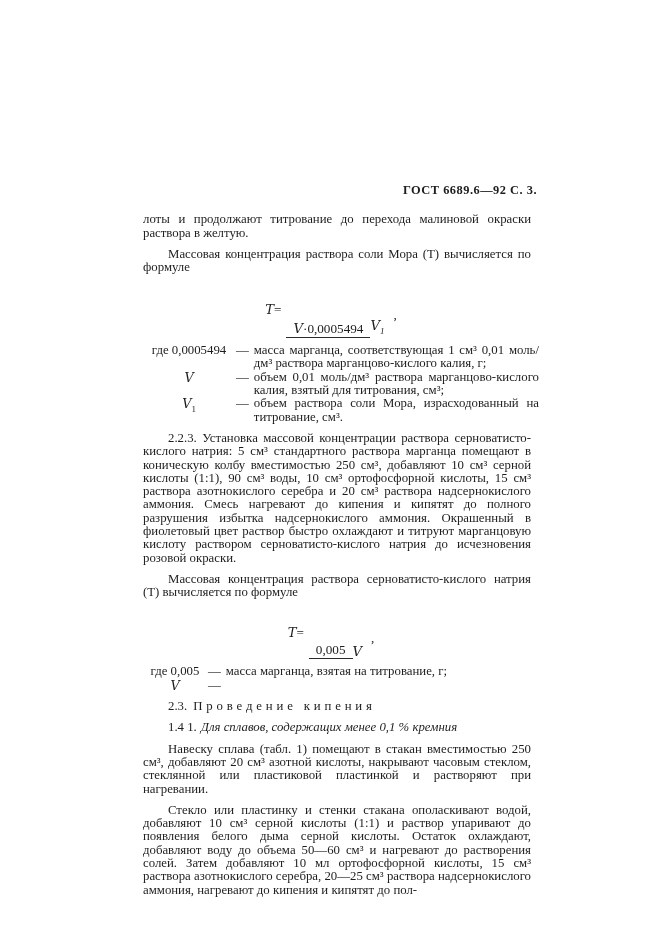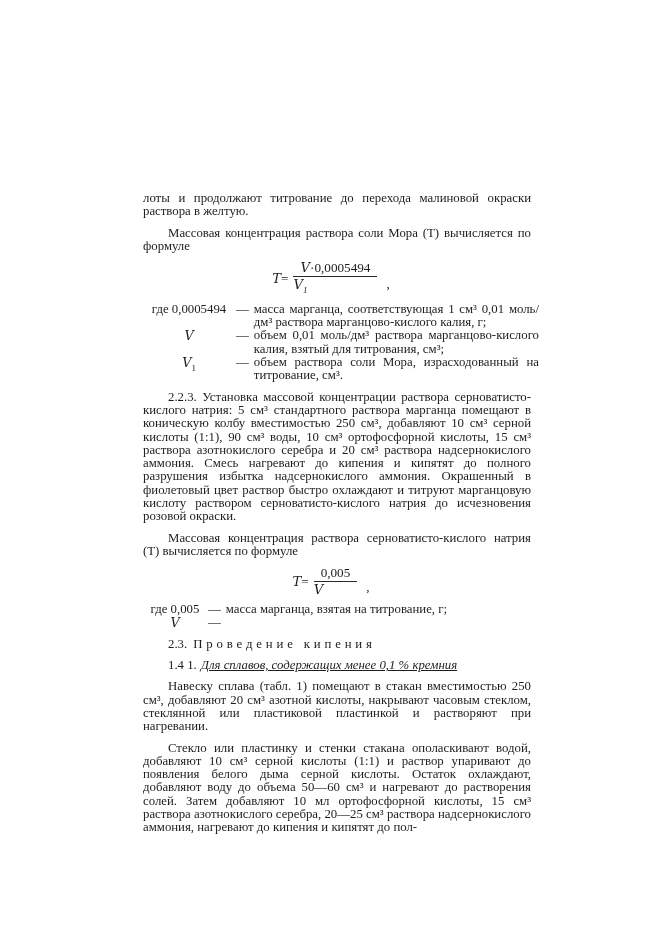--- a/index.html
+++ b/index.html
@@ -29,49 +29,50 @@
   p { margin:8px; text-align:justify; }
   .indent { text-indent:25px; }
   .var { font-style:italic; font-family:"DejaVu Serif","Liberation Serif",serif; }
 
   
   .formula {
     display:flex; justify-content:center; align-items:center;
     margin:6px 12px 6px 0;
     font-size:13.2px; line-height:14px;
   }
-  .frac { display:inline-flex; flex-direction:column; align-items:flex-start; margin-left:5px; }
+  .frac { display:inline-flex; flex-direction:row; align-items:flex-end; margin-left:5px;margin-top:36px; }
   .frac-num { padding:0 7px 1px 7px; border-bottom:1px solid #2a2a2a; white-space:nowrap; }
   .frac-den { padding-top:1px; white-space:nowrap; }
   .formula sub { font-size:9px; font-style:italic; }
   .formula-lhs { white-space:nowrap; }
   .formula-comma { position:relative; top:5px; margin-left:9px; }
 
   
   .def-item { display:flex; align-items:flex-start; }
   .def-term { flex:0 0 auto; text-align:center; white-space:nowrap; }
   .defs-1 { padding-left:12px; }
   .defs-1 .def-term { width:84px; }
   .defs-2 { padding-left:12px; }
   .defs-2 .def-term { width:56px; }
   .def-dash { flex:0 0 auto; padding:0 5px 0 5px; }
   .def-text { flex:1 1 auto; text-align:justify; }
   .def-term sub { font-size:9px; }
 
   
   .heading { padding-left:25px; text-align:left; }
   .heading-spread .htext { letter-spacing:0.30em; margin-left:6px; }
-  .heading-italic .htext { font-style:italic; margin-left:4px;text-decoration:underline; }
+  .heading-italic .htext { font-style:italic; margin-left:4px; }
 </style>
 </head>
 <body>
 
 <div class="page">
   <div class="text-block">
 
+    <div class="doc-header">ГОСТ 6689.6—92 С. 3.</div>
 
     <p>лоты и продолжают титрование до перехода малиновой окраски раствора в желтую.</p>
 
     <p class="indent">Массовая концентрация раствора соли Мора (T) вычисляется по формуле</p>
 
     <div class="formula">
       <span class="formula-lhs"><span class="var">T</span><span>=</span></span>
       <span class="frac">
         <span class="frac-num"><span class="var">V</span><span>·0,0005494</span></span>
         <span class="frac-den"><span class="var">V</span><sub>1</sub></span>

